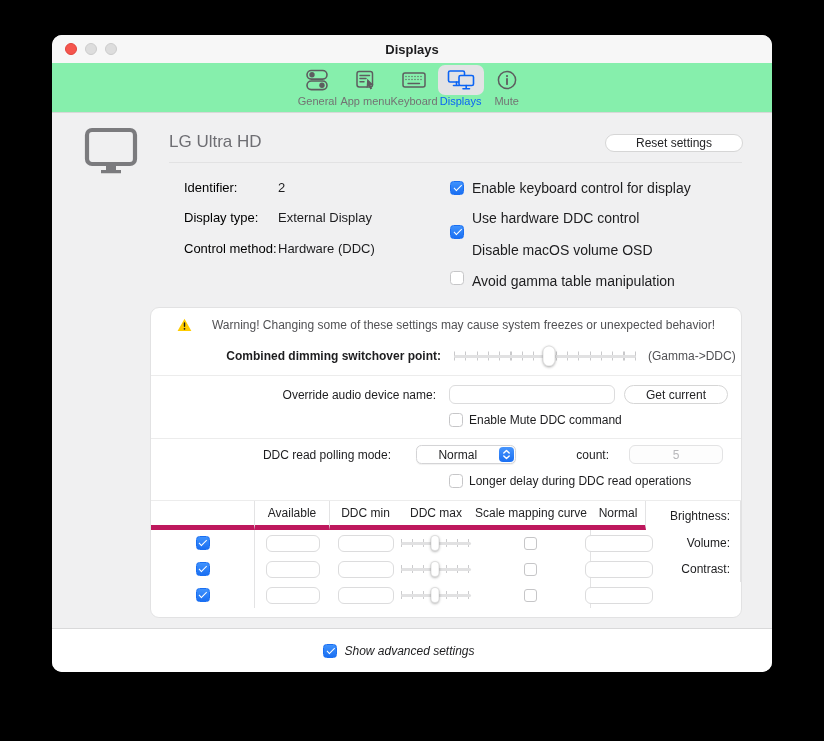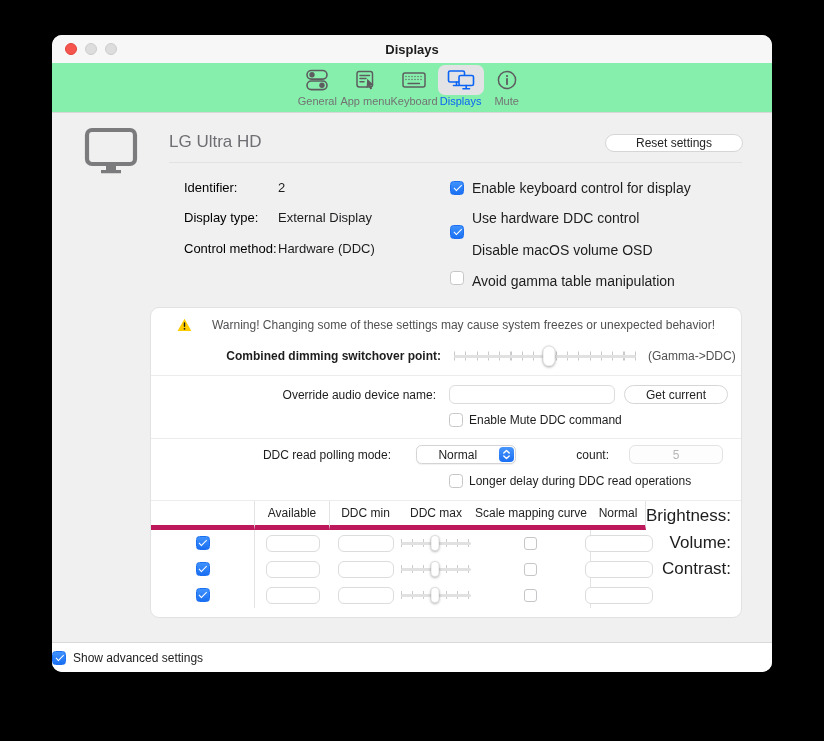--- a/index.html
+++ b/index.html
@@ -87,29 +87,29 @@
   .cb-delay { position:absolute; left:298px; top:166px; }
   .cbl-delay{ position:absolute; left:318px; top:166px; font-size:12px; color:#1d1d1f; line-height:14px; }
 
   
   .ptable { position:absolute; left:0; right:0; top:192px; bottom:0; border-top:1px solid #ececec;
             display:grid; grid-template-columns:104px 75px 71px 70px 120px 55px 1fr;
             grid-template-rows:29px 26px 26px 26px; }
   .tcell { display:flex; align-items:center; justify-content:center; }
   .tcell.vline-r { border-right:1px solid #e3e3e4; }
   .thead { font-size:12px; color:#242426; border-bottom:5px solid #be185d; }
-  .trowlabel { justify-content:flex-end; padding-right:10px; font-size:17px; color:#1d1d1f; }
+  .trowlabel { justify-content:flex-end; padding-right:10px; font-size:12px; color:#1d1d1f; }
   .f-mini { width:54px; height:17px; border-radius:6px; }
   .f-mini.max { width:56px; }
   .f-vcp { width:68px; height:17px; border-radius:6px; }
   .sl-curve { width:102px; height:16px; }
 
   
-  .footer { flex:none; height:30px; background:#fff; border-top:1px solid #d9d9da;
-            display:flex; align-items:center; justify-content:flex-start; gap:7px; padding-right:26px; }
+  .footer { flex:none; height:44px; background:#fff; border-top:1px solid #d9d9da;
+            display:flex; align-items:center; justify-content:center; gap:7px; padding-right:26px;font-style:italic; }
   .foot-label { font-size:12px; color:#1d1d1f; }
 
   svg { display:block; }
 </style>
 </head>
 <body>
 
 <div class="window">
 
   <div class="titlebar">

